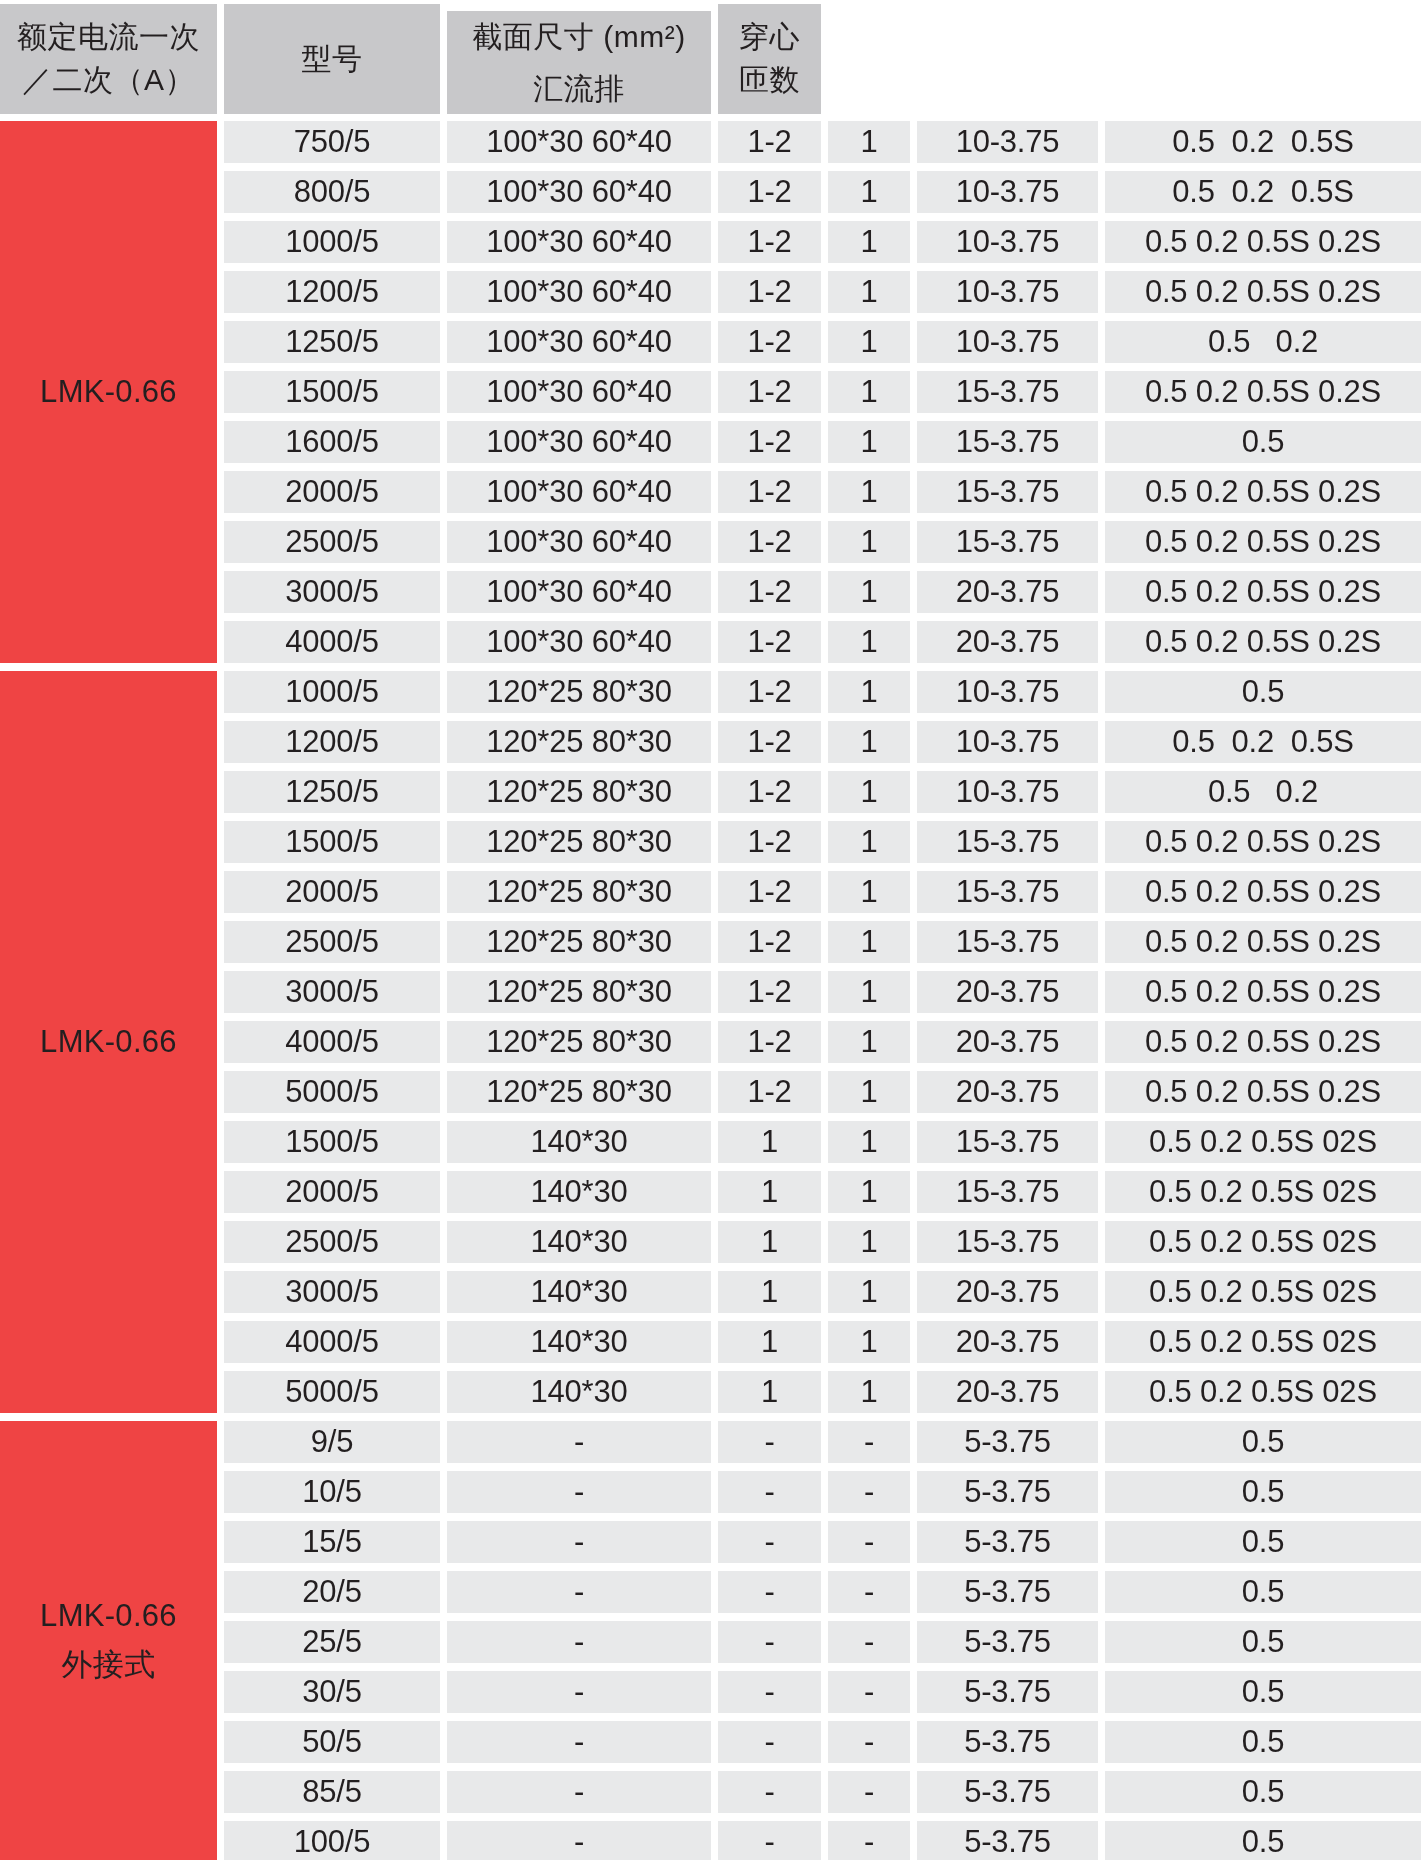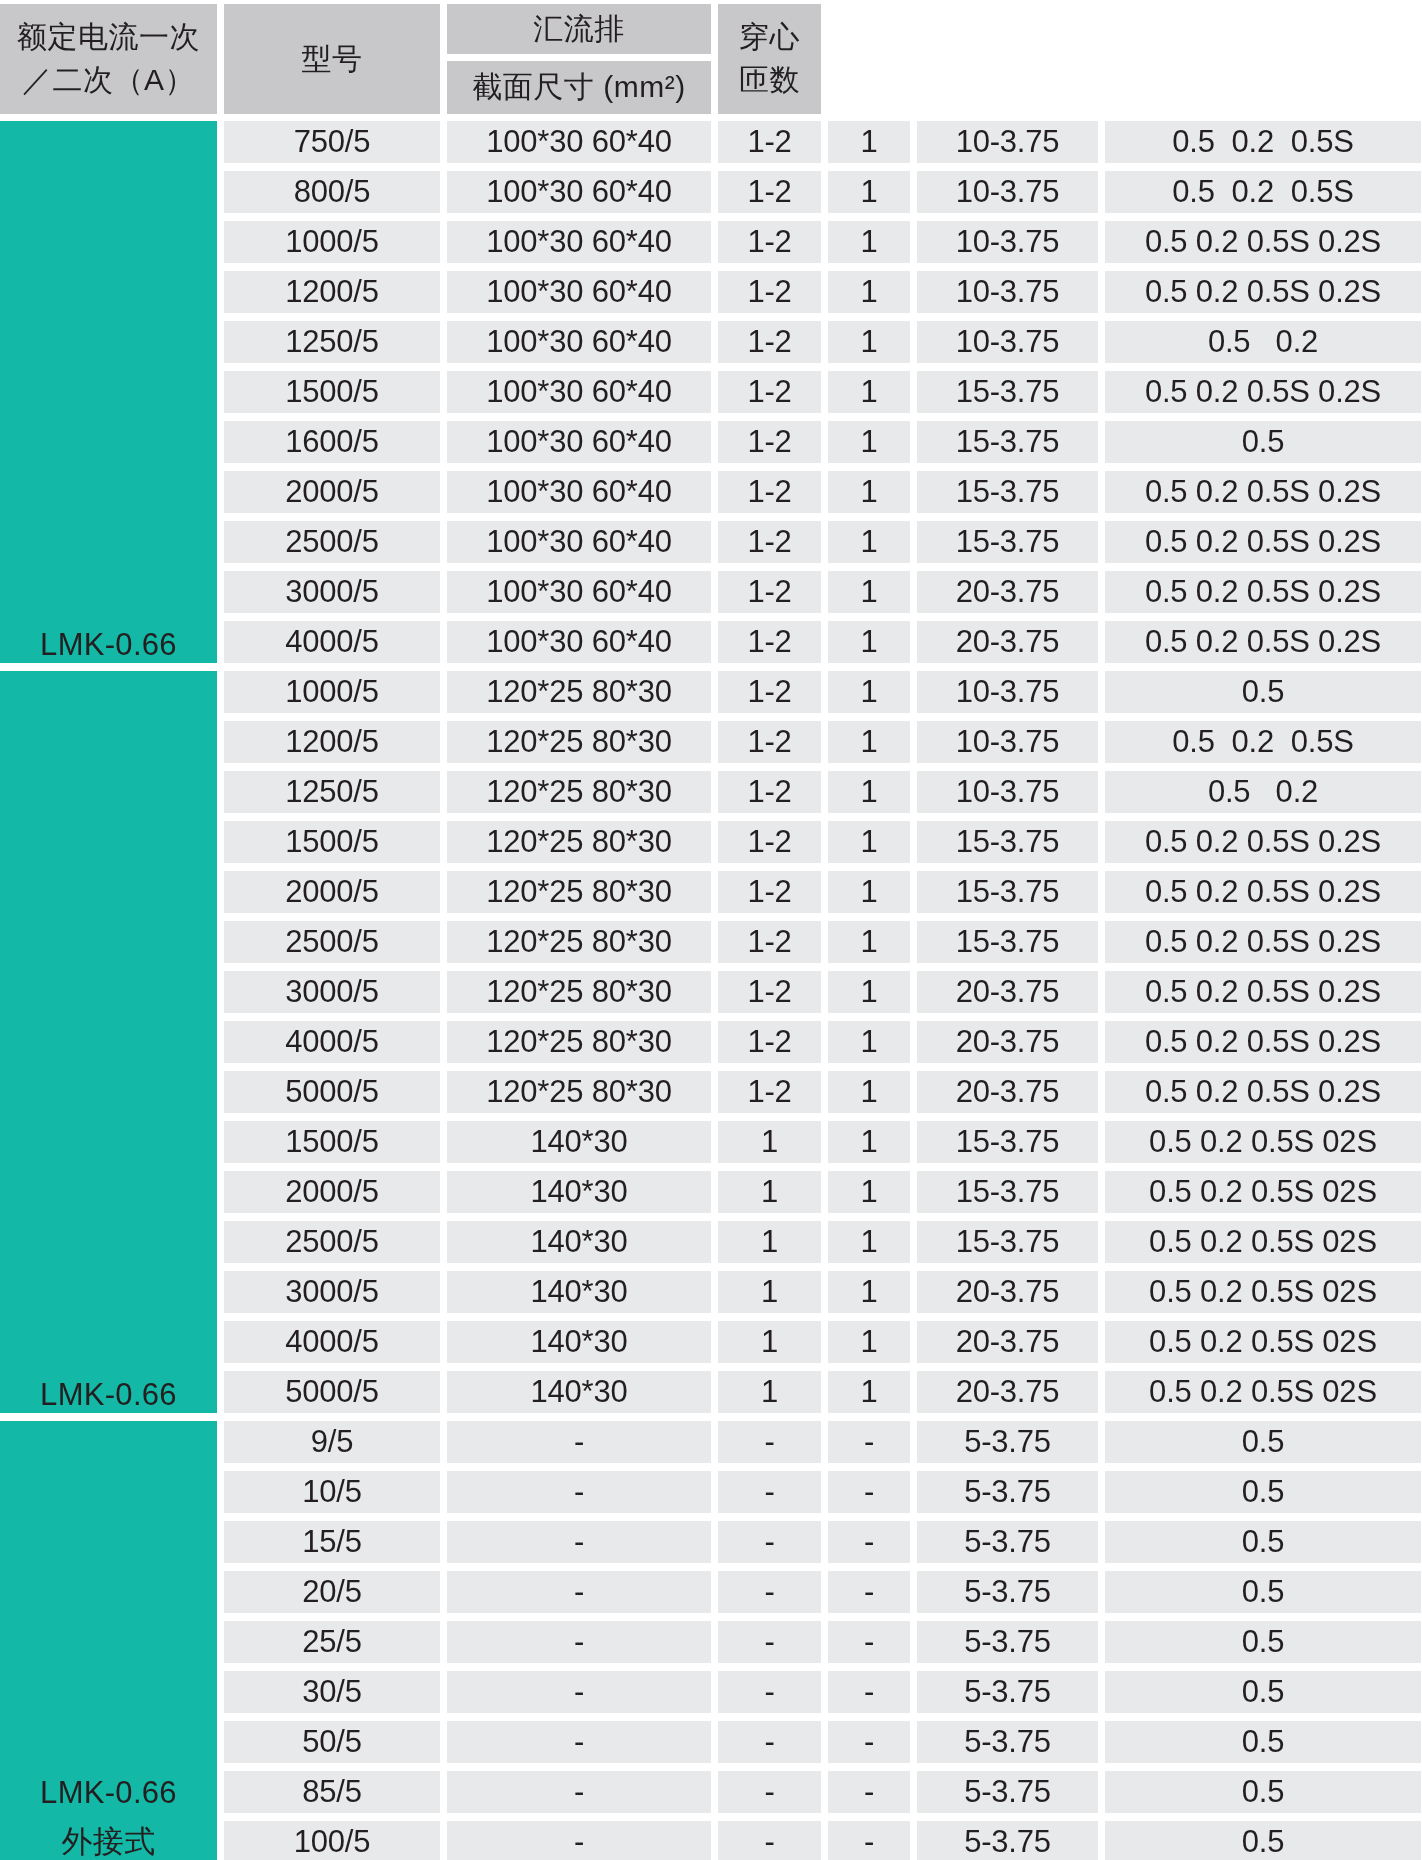--- a/index.html
+++ b/index.html
@@ -27,23 +27,23 @@
     text-align: center;
     letter-spacing: 0.5px;
   }
   .hcol { display: flex; flex-direction: column; height: 110px; }
   .hcol .hcell.top { height: 50px; flex: none; }
   .hcol .hcell.bottom { height: 53px; flex: none; margin-top: 7px; }
   
   .section { margin-top: 8px; }
   .section:first-child { margin-top: 7px; }
   .model-cell {
-    background: #14b8a6;
+    background: #ef4444;
     display: flex; flex-direction: column;
-    align-items: center; justify-content: flex-end;
+    align-items: center; justify-content: center;
     row-gap: 10px;
     font-size: 31px;
     text-align: center;
     letter-spacing: 0.3px;
   }
   .stack { display: flex; flex-direction: column; }
   .cell {
     background: #e8e9ea;
     height: 42px;
     display: flex; align-items: center; justify-content: center;
@@ -60,22 +60,22 @@
 <div class="tbl">
   <div class="grid header">
     <div class="hcell">
       <div>额定电流一次</div>
       <div>／二次（A）</div>
     </div>
     <div class="hcell">
       <div>型号</div>
     </div>
     <div class="hcol">
+      <div class="hcell bottom">截面尺寸 (mm²)</div>
       <div class="hcell top">汇流排</div>
-      <div class="hcell bottom">截面尺寸 (mm²)</div>
     </div>
     <div class="hcell">
       <div>穿心</div>
       <div>匝数</div>
     </div>
   </div>
   <div id="table-body">
       <div class="grid section">
         <div class="model-cell">
           <div>LMK-0.66</div>

